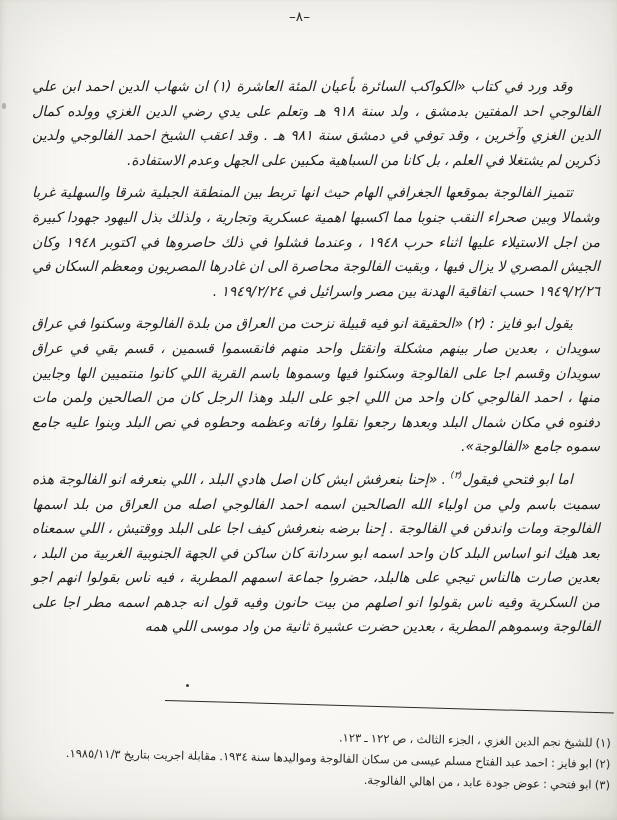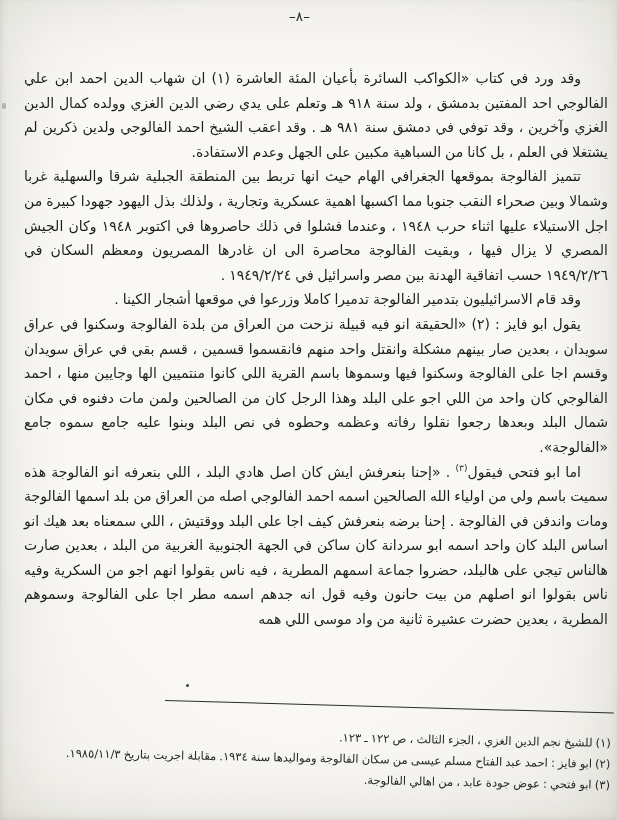--- a/index.html
+++ b/index.html
@@ -45,22 +45,23 @@
     top: 66px;
     right: 9px;
     left: 24px;
     font-size: 14px;
     line-height: 24.6px;
     text-align: justify;
     color: #1e1e1e;
     word-spacing: -0.5px;
   }
   .body-text p {
-    margin: 0;
+    margin: 8px;
     text-indent: 27px;
+    font-style: italic;
   }
   .fn-ref {
     font-size: 9px;
     vertical-align: super;
     line-height: 0;
   }
   .stray-dot {
     position: absolute;
     top: 684px;
     left: 186px;
@@ -109,21 +110,20 @@
 </head>
 <body>
 
 <div class="page">
 
   <div class="page-number">–٨–</div>
 
   <div class="body-text">
     <p>وقد ورد في كتاب «الكواكب السائرة بأعيان المئة العاشرة (١) ان شهاب الدين احمد ابن علي الفالوجي احد المفتين بدمشق ، ولد سنة ٩١٨ هـ وتعلم على يدي رضي الدين الغزي وولده كمال الدين الغزي وآخرين ، وقد توفي في دمشق سنة ٩٨١ هـ . وقد اعقب الشيخ احمد الفالوجي ولدين ذكرين لم يشتغلا في العلم ، بل كانا من السباهية مكبين على الجهل وعدم الاستفادة.</p>
     <p>تتميز الفالوجة بموقعها الجغرافي الهام حيث انها تربط بين المنطقة الجبلية شرقا والسهلية غربا وشمالا وبين صحراء النقب جنوبا مما اكسبها اهمية عسكرية وتجارية ، ولذلك بذل اليهود جهودا كبيرة من اجل الاستيلاء عليها اثناء حرب ١٩٤٨ ، وعندما فشلوا في ذلك حاصروها في اكتوبر ١٩٤٨ وكان الجيش المصري لا يزال فيها ، وبقيت الفالوجة محاصرة الى ان غادرها المصريون ومعظم السكان في ١٩٤٩/٢/٢٦ حسب اتفاقية الهدنة بين مصر واسرائيل في ١٩٤٩/٢/٢٤ .</p>
-    <p>وقد قام الاسرائيليون بتدمير الفالوجة تدميرا كاملا وزرعوا في موقعها أشجار الكينا .</p>
     <p>يقول ابو فايز : (٢) «الحقيقة انو فيه قبيلة نزحت من العراق من بلدة الفالوجة وسكنوا في عراق سويدان ، بعدين صار بينهم مشكلة وانقتل واحد منهم فانقسموا قسمين ، قسم بقي في عراق سويدان وقسم اجا على الفالوجة وسكنوا فيها وسموها باسم القرية اللي كانوا منتميين الها وجايين منها ، احمد الفالوجي كان واحد من اللي اجو على البلد وهذا الرجل كان من الصالحين ولمن مات دفنوه في مكان شمال البلد وبعدها رجعوا نقلوا رفاته وعظمه وحطوه في نص البلد وبنوا عليه جامع سموه جامع «الفالوجة».</p>
     <p>
       <span>اما ابو فتحي فيقول</span><span class="fn-ref">(٣)</span><span> . «إحنا بنعرفش ايش كان اصل هادي البلد ، اللي بنعرفه انو الفالوجة هذه سميت باسم ولي من اولياء الله الصالحين اسمه احمد الفالوجي اصله من العراق من بلد اسمها الفالوجة ومات واندفن في الفالوجة . إحنا برضه بنعرفش كيف اجا على البلد ووقتيش ، اللي سمعناه بعد هيك انو اساس البلد كان واحد اسمه ابو سردانة كان ساكن في الجهة الجنوبية الغربية من البلد ، بعدين صارت هالناس تيجي على هالبلد، حضروا جماعة اسمهم المطرية ، فيه ناس بقولوا انهم اجو من السكرية وفيه ناس بقولوا انو اصلهم من بيت حانون وفيه قول انه جدهم اسمه مطر اجا على الفالوجة وسموهم المطرية ، بعدين حضرت عشيرة ثانية من واد موسى اللي همه</span>
     </p>
   </div>
 
   <span class="stray-speck"></span>
   <span class="stray-dot"></span>
 
   <div class="footnote-sep"></div>

